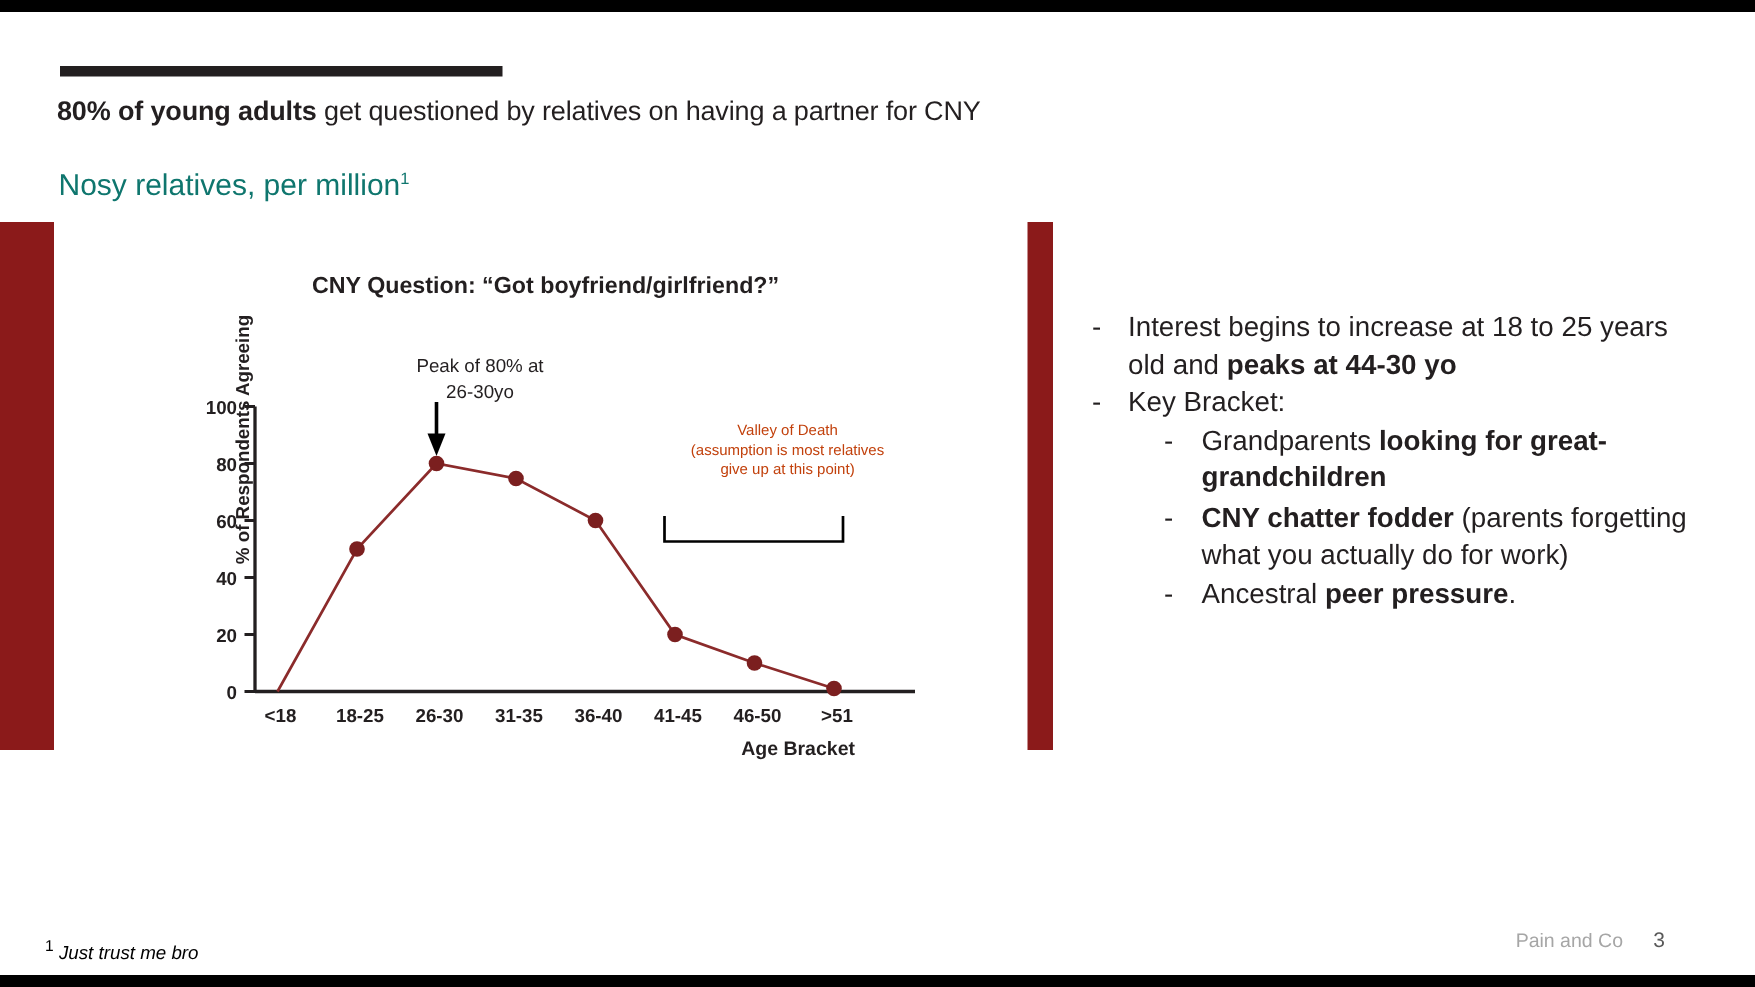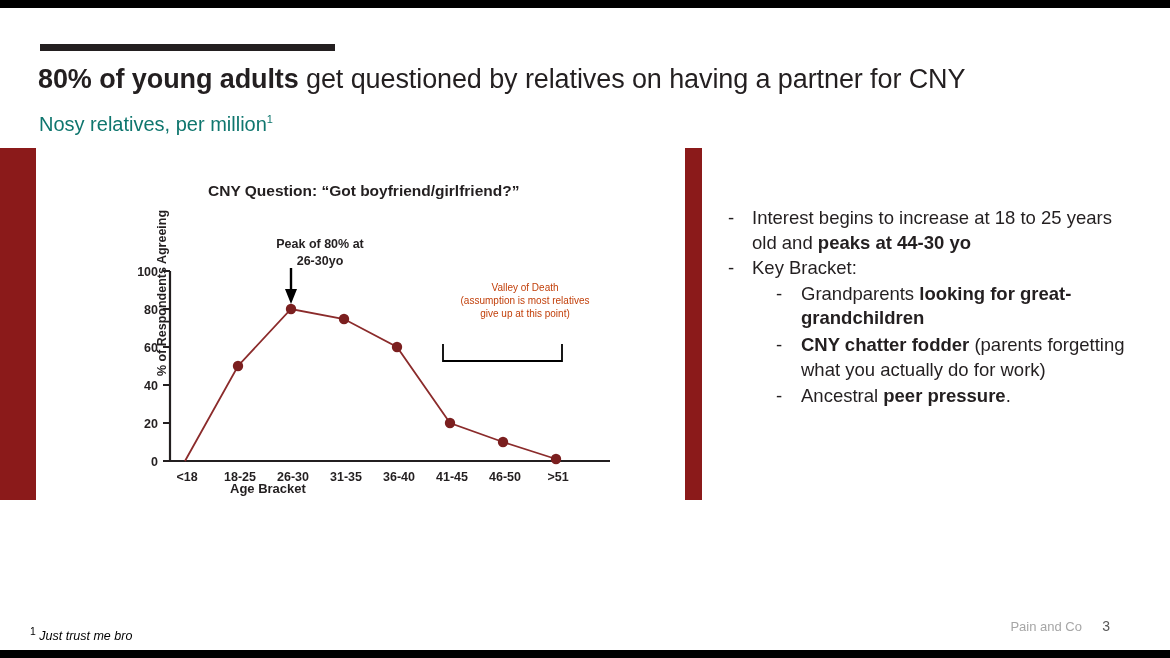--- a/index.html
+++ b/index.html
@@ -25,21 +25,21 @@
   .rule {
     position: absolute;
     left: 40px; top: 36px;
     width: 295px; height: 7px;
     background: #231f20;
   }
   .title {
     position: absolute;
     left: 38px; top: 56px;
     width: 1090px;
-    font-size: 27px;
+    font-size: 18px;
     color: #231f20;
     letter-spacing: -0.1px;
     white-space: nowrap;
   }
   .title b { font-weight: bold; }
   .title span.light { font-weight: normal; }
   .subtitle {
     position: absolute;
     left: 39px; top: 105px;
     font-size: 20px;
@@ -83,36 +83,35 @@
     width: 200px;
     transform: rotate(-90deg);
     transform-origin: center center;
     font-size: 12.5px;
     font-weight: bold;
     color: #231f20;
     text-align: center;
   }
   .xlabel {
     position: absolute;
-    left: 120px; top: 305px;
+    left: 120px; top: 315px;
     width: 340px;
-    text-align: left;
+    text-align: right;
     font-size: 13px;
     font-weight: bold;
     color: #231f20;
   }
   .annot-peak {
     position: absolute;
     left: 120px; top: 60px;
     width: 180px;
     text-align: center;
     font-size: 12.5px;
     color: #231f20;
     line-height: 1.35;
-    font-weight: bold;
   }
   .annot-valley {
     position: absolute;
     left: 300px; top: 105px;
     width: 230px;
     text-align: center;
     font-size: 10px;
     color: #c2410c;
     line-height: 1.32;
   }

